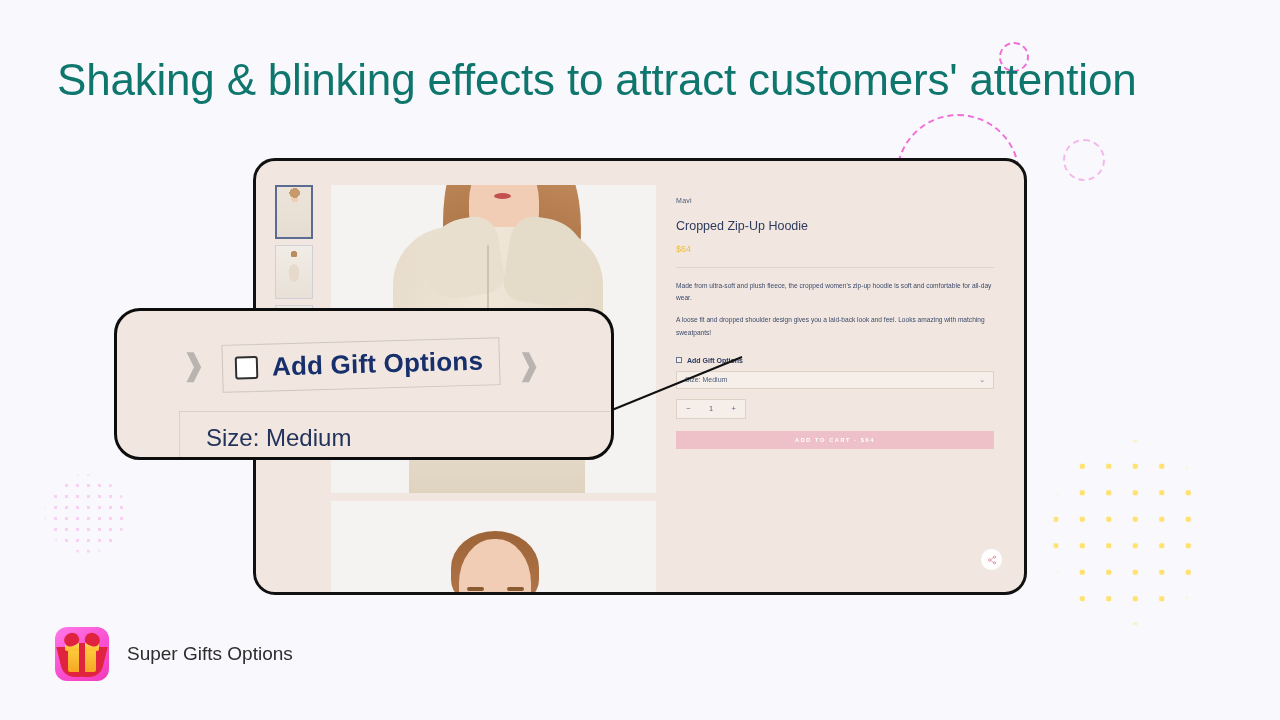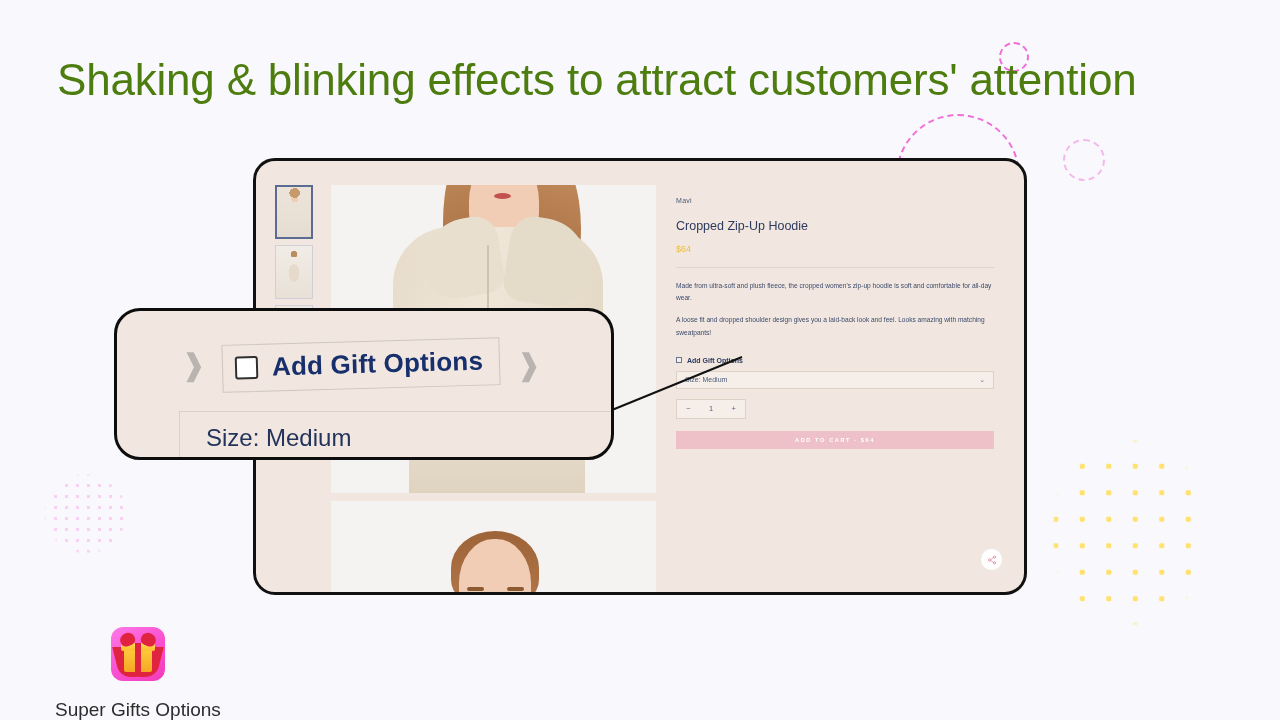--- a/index.html
+++ b/index.html
@@ -38,21 +38,21 @@
   }
   #deco-arc {
     left: 896px; top: 114px; width: 124px; height: 124px;
     border: 2.6px dashed #f06ed8; border-radius: 50%;
     clip-path: polygon(0 0, 100% 0, 100% 52%, 0 52%);
   }
 
   
   #page-title {
     position: absolute; left: 57px; top: 55px;
-    font-size: 44px; color: #4d7c0f; letter-spacing: -0.2px;
+    font-size: 44px; color: #0f766e; letter-spacing: -0.2px;
     white-space: nowrap; font-weight: 400;
   }
 
   
   #device-frame {
     position: absolute; left: 253px; top: 158px;
     width: 774px; height: 437px;
     background: #f1e7e0;
     border: 3px solid #111; border-radius: 22px;
     overflow: hidden;
@@ -219,21 +219,21 @@
     font-size: 26px; font-weight: 700; color: #17306b; letter-spacing: .2px;
   }
   #callout-size-row {
     position: absolute; left: 62px; right: -6px; top: 100px; height: 52px;
     border-top: 1.5px solid #d9d1ca; border-left: 1.5px solid #d9d1ca;
     display: flex; align-items: center; padding-left: 26px;
   }
   #callout-size-value { font-size: 24px; color: #22345c; }
 
   
-  #footer { position: absolute; left: 55px; top: 627px; display: flex; align-items: center; gap: 18px; flex-direction: column; }
+  #footer { position: absolute; left: 55px; top: 627px; display: flex; align-items: center; gap: 18px; }
   #app-icon {
     width: 54px; height: 54px; border-radius: 12px;
     background: linear-gradient(145deg, #ff7ae8 0%, #f84fd0 55%, #f23bb8 100%);
     position: relative; overflow: hidden;
   }
   #app-icon .ribbon-l, #app-icon .ribbon-r {
     position: absolute; background: #e0243f;
   }
   #app-icon .ribbon-l { left: 5px; top: 20px; width: 22px; height: 30px; transform: skewX(14deg); border-radius: 0 0 6px 10px; }
   #app-icon .ribbon-r { left: 27px; top: 20px; width: 22px; height: 30px; transform: skewX(-14deg); border-radius: 0 0 10px 6px; }

